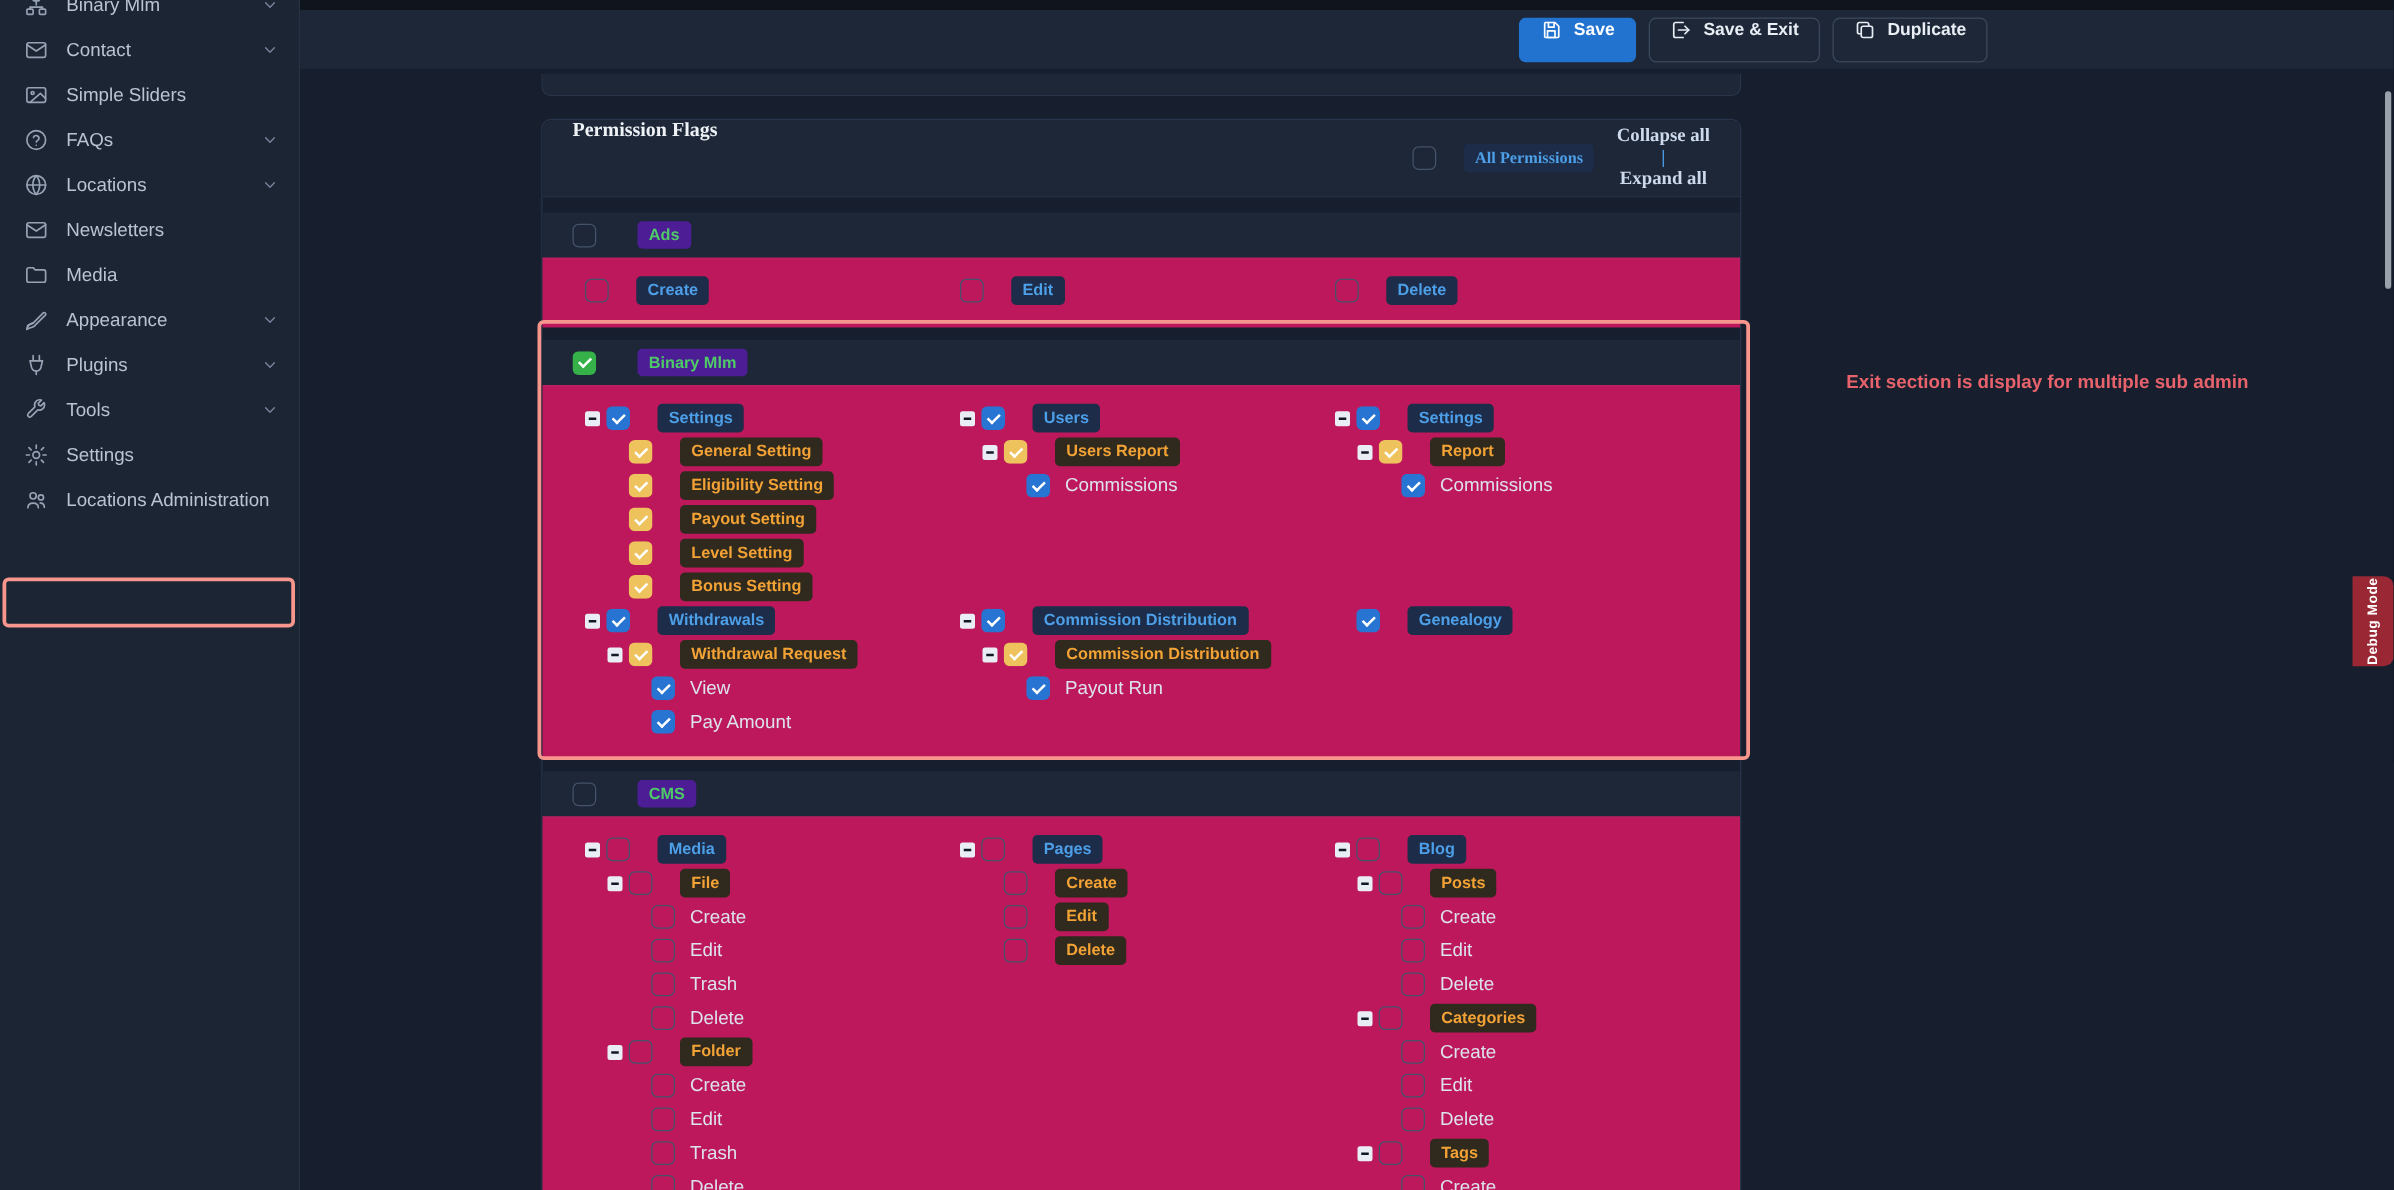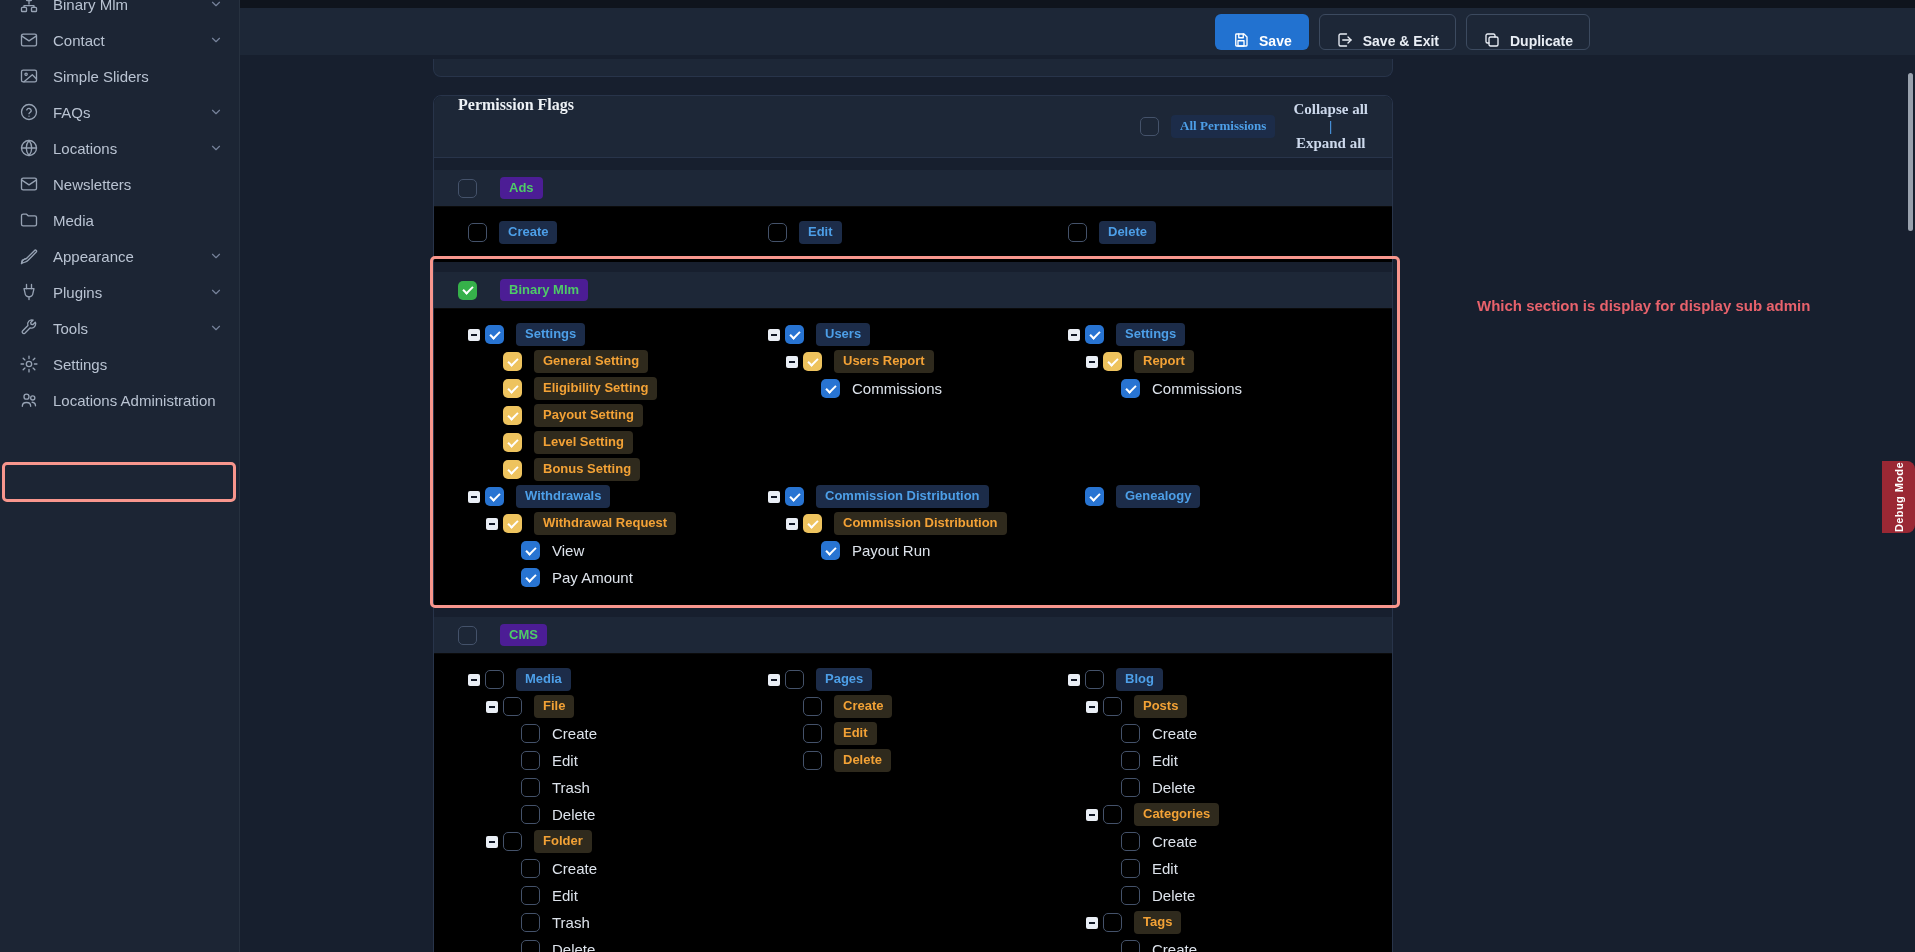--- a/index.html
+++ b/index.html
@@ -19,21 +19,21 @@
   .chev{margin-left:auto;color:#76829a;display:flex;}
   .chev svg{width:14px;height:14px;}
   .sidebar-highlight{position:absolute;left:2px;top:462px;width:234px;height:40px;
     border:3px solid #f8968d;border-radius:5px;pointer-events:none;z-index:30;}
 
   
   .main{position:absolute;left:240px;top:0;right:0;bottom:0;background:#171f2e;}
   .top-strip{position:absolute;left:0;top:0;right:0;height:8px;background:#0f141d;}
   .topbar{position:absolute;left:0;top:8px;right:0;height:47px;background:#1d2737;
     display:flex;align-items:center;justify-content:flex-end;padding-right:325px;gap:10px;}
-  .btn{height:36px;display:flex;align-items:flex-end;gap:9px;padding:0 16px;border-radius:6px;
+  .btn{height:36px;display:flex;align-items:flex-start;gap:9px;padding:0 16px;border-radius:6px;
     font-size:14px;font-weight:600;font-family:inherit;cursor:pointer;border:1px solid transparent;}
   .btn svg{width:18px;height:18px;}
   .btn-primary{background:#2272d0;color:#ffffff;}
   .btn-outline{background:transparent;border-color:#3c4a5f;color:#e9eef5;}
 
   
   .prev-card{position:absolute;left:193px;top:59px;width:960px;height:18px;background:#1d2737;
     border:1px solid #28344a;border-top:none;border-radius:0 0 8px 8px;}
   .panel{position:absolute;left:193px;top:95px;width:960px;background:#171f2e;
     border:1px solid #28344a;border-radius:8px;}
@@ -41,39 +41,39 @@
     padding:0 24px;background:#1d2737;border-bottom:1px solid #28344a;border-radius:8px 8px 0 0;font-family:Liberation Serif, serif;}
   .panel-title{font-size:16px;font-weight:700;color:#eef2f6;margin:0;}
   .panel-header-right{display:flex;align-items:center;}
   .links{display:flex;align-items:center;margin-left:18px;font-size:15px;font-weight:600;color:#cdd9ec;flex-direction:column;}
   .links .pipe{color:#4b9be8;margin:0 7px;font-weight:700;}
   .link{cursor:pointer;}
 
   .sections{padding-top:12px;}
   .section{margin-bottom:10px;}
   .sec-head{height:36px;display:flex;align-items:center;gap:11px;padding:0 24px;background:#1d2737;}
-  .sec-body{background:#000000;padding:12px 24px 16px 34px;border-top:1px solid rgba(255,255,255,0.04);}
+  .sec-body{background:#be185d;padding:12px 24px 16px 34px;border-top:1px solid rgba(255,255,255,0.04);}
   .sec-row{display:grid;grid-template-columns:1fr 1fr 1fr;align-items:start;}
 
   .node{display:flex;align-items:center;height:27px;}
   .exp{width:12px;height:12px;margin-right:5px;background:#e9eef5;border-radius:2px;
     position:relative;flex:none;cursor:pointer;}
   .exp::after{content:'';position:absolute;left:3px;top:5px;width:6px;height:2px;background:#111826;}
   .exp.empty{visibility:hidden;}
 
   .cb{width:19px;height:19px;border:1.5px solid #44526a;border-radius:5px;flex:none;
     position:relative;background:transparent;cursor:pointer;}
   .cb.checked{border-color:transparent;}
   .cb.checked::after{content:'';position:absolute;left:4px;top:4.5px;width:8px;height:4px;
     border-left:2px solid #fff;border-bottom:2px solid #fff;transform:rotate(-45deg);}
   .cb.blue{background:#2874d2;}
   .cb.yellow{background:#eec35e;}
   .cb.green{background:#36b14a;}
 
-  .badge{margin-left:12px;padding:3px 9px;border-radius:4px;font-size:13px;font-weight:700;
+  .badge{margin-left:22px;padding:3px 9px;border-radius:4px;font-size:13px;font-weight:700;
     line-height:1.25;white-space:nowrap;}
   .b-blue{color:#4d9fe8;background:#1c2c49;}
   .b-orange{color:#f3a236;background:#2f2a1d;}
   .b-green{color:#4ecb67;background:#4c1d95;}
   .plain-label{margin-left:12px;font-size:15px;color:#dde3eb;white-space:nowrap;}
 
   
   .section-highlight{position:absolute;left:190px;top:256px;width:970px;height:352px;
     border:3px solid #f8968d;border-radius:5px;pointer-events:none;z-index:20;}
   .annotation{position:absolute;left:1237px;top:297px;font-size:15px;font-weight:700;color:#e8626c;}
@@ -589,18 +589,18 @@
                     <span class="plain-label">Create</span>
                   </div>
                 </div>
               </div>
             </div>
           </div>
         </div>
     </section>
 
     <div class="section-highlight"></div>
-    <div class="annotation">Which section is display for display sub admin</div>
+    <div class="annotation">Exit section is display for multiple sub admin</div>
     <div class="debug-badge">Debug Mode</div>
     <div class="scroll-thumb"></div>
   </div>
 
 </div>
 
 </body></html>

